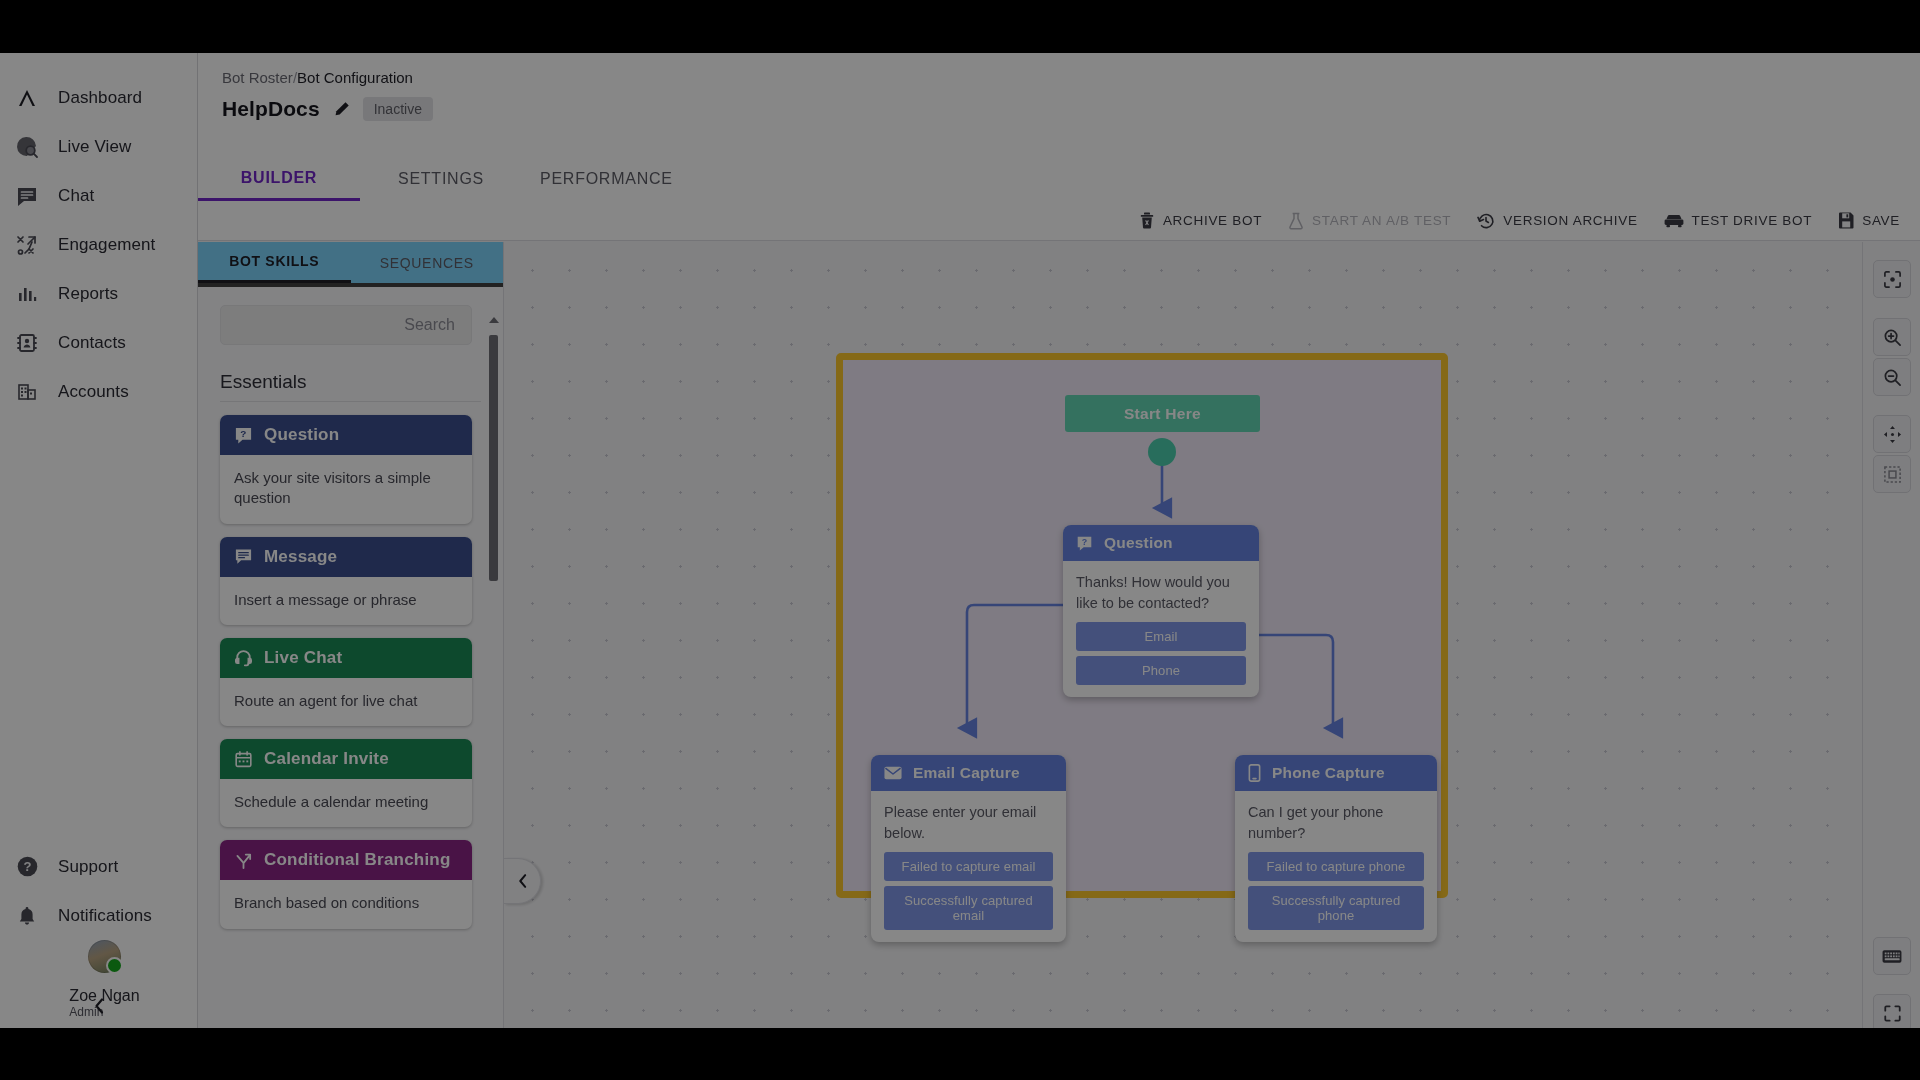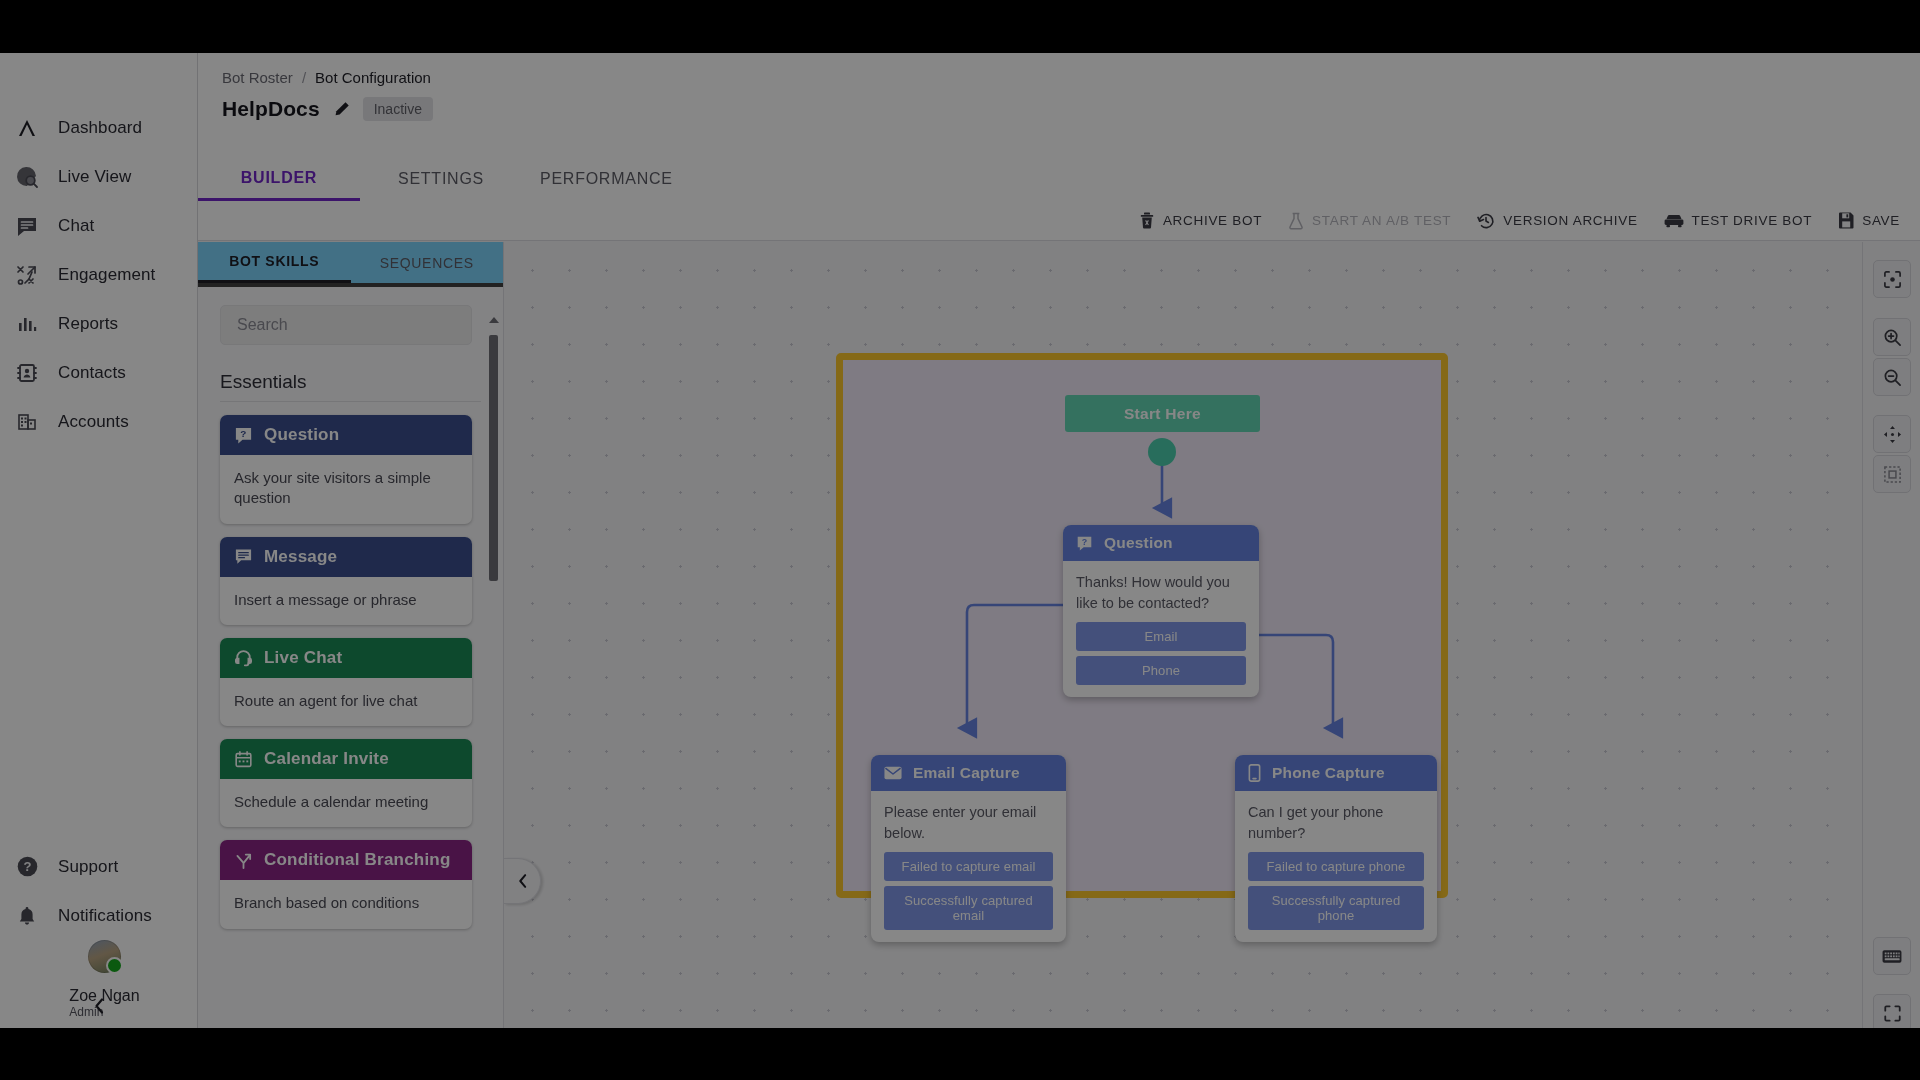--- a/index.html
+++ b/index.html
@@ -36,21 +36,21 @@
     z-index: 5;
   }
   .nav-item {
     display: flex; align-items: center;
     height: 49px; padding-left: 14px; gap: 18px;
     cursor: pointer;
   }
   .nav-item .ico { width: 26px; height: 26px; display:flex; align-items:center; justify-content:center; flex:none; }
   .nav-item .ico svg { display:block; }
   .nav-label { font-size: 17px; color: #2b2b33; letter-spacing: .1px; white-space: nowrap; }
-  #nav-top { padding-top: 10px; margin-top: 40px; }
+  #nav-top { padding-top: 20px; }
   #nav-bottom { position: absolute; bottom: 30px; left: 0; width: 100%; }
 
   .user-row { display:flex; align-items:center; height:58px; padding-left:12px; gap:14px; cursor:pointer;flex-direction:column; }
   .avatar {
     width: 33px; height: 33px; border-radius: 50%;
     background: linear-gradient(160deg,#8fa3bd 0%,#b9a483 45%,#6f7f5e 100%);
     position: relative; flex: none;
     box-shadow: inset 0 0 0 1px rgba(0,0,0,.12);
   }
   .avatar::after {
@@ -68,21 +68,21 @@
   }
 
   
   #header {
     position: absolute; left: 198px; top: 0;
     width: 1722px; height: 148px;
     background: #ffffff;
   }
   #breadcrumb {
     position: absolute; left: 24px; top: 16px;
-    display: flex; align-items: center; gap: 9px;
+    display: flex; align-items: center; 
     font-size: 15px;
   }
   .crumb-muted { color: #6a6a74; cursor: pointer; }
   .crumb-sep   { color: #9a9aa4; }
   .crumb-cur   { color: #1f1f27; }
 
   #title-row {
     position: absolute; left: 24px; top: 44px;
     display: flex; align-items: center; gap: 12px;
   }
@@ -135,21 +135,21 @@
     flex: 1; display: flex; align-items: center; justify-content: center;
     font-size: 14px; letter-spacing: .7px; color: #5d5d66; cursor: pointer;
   }
   .stab.active { color: #1f1f27; font-weight: 600; border-bottom: 3px solid #1f1f27; }
 
   #skill-body { position: relative; height: 741px; padding: 18px 22px 0 22px; overflow: hidden; }
   #search-input {
     width: 252px; height: 40px; border-radius: 5px;
     background: #ececed; border: 1px solid #e2e2e5;
     padding: 0 16px; font-size: 16px; color: #3c3c45;
-    font-family: inherit; outline: none;
+    font-family: inherit; outline: none; text-align: right;
   }
   #search-input::placeholder { color: #8b8b94; }
   #section-title { margin: 26px 0 8px 0; font-size: 19px; color: #2f2f38; }
   #section-rule { height: 1px; background: #dfdfe3; margin-bottom: 13px; }
 
   .skill-card {
     width: 252px; border-radius: 7px; overflow: hidden; margin-bottom: 13px;
     background: #fff; box-shadow: 0 1px 3px rgba(0,0,0,.24);
     cursor: grab;
   }

